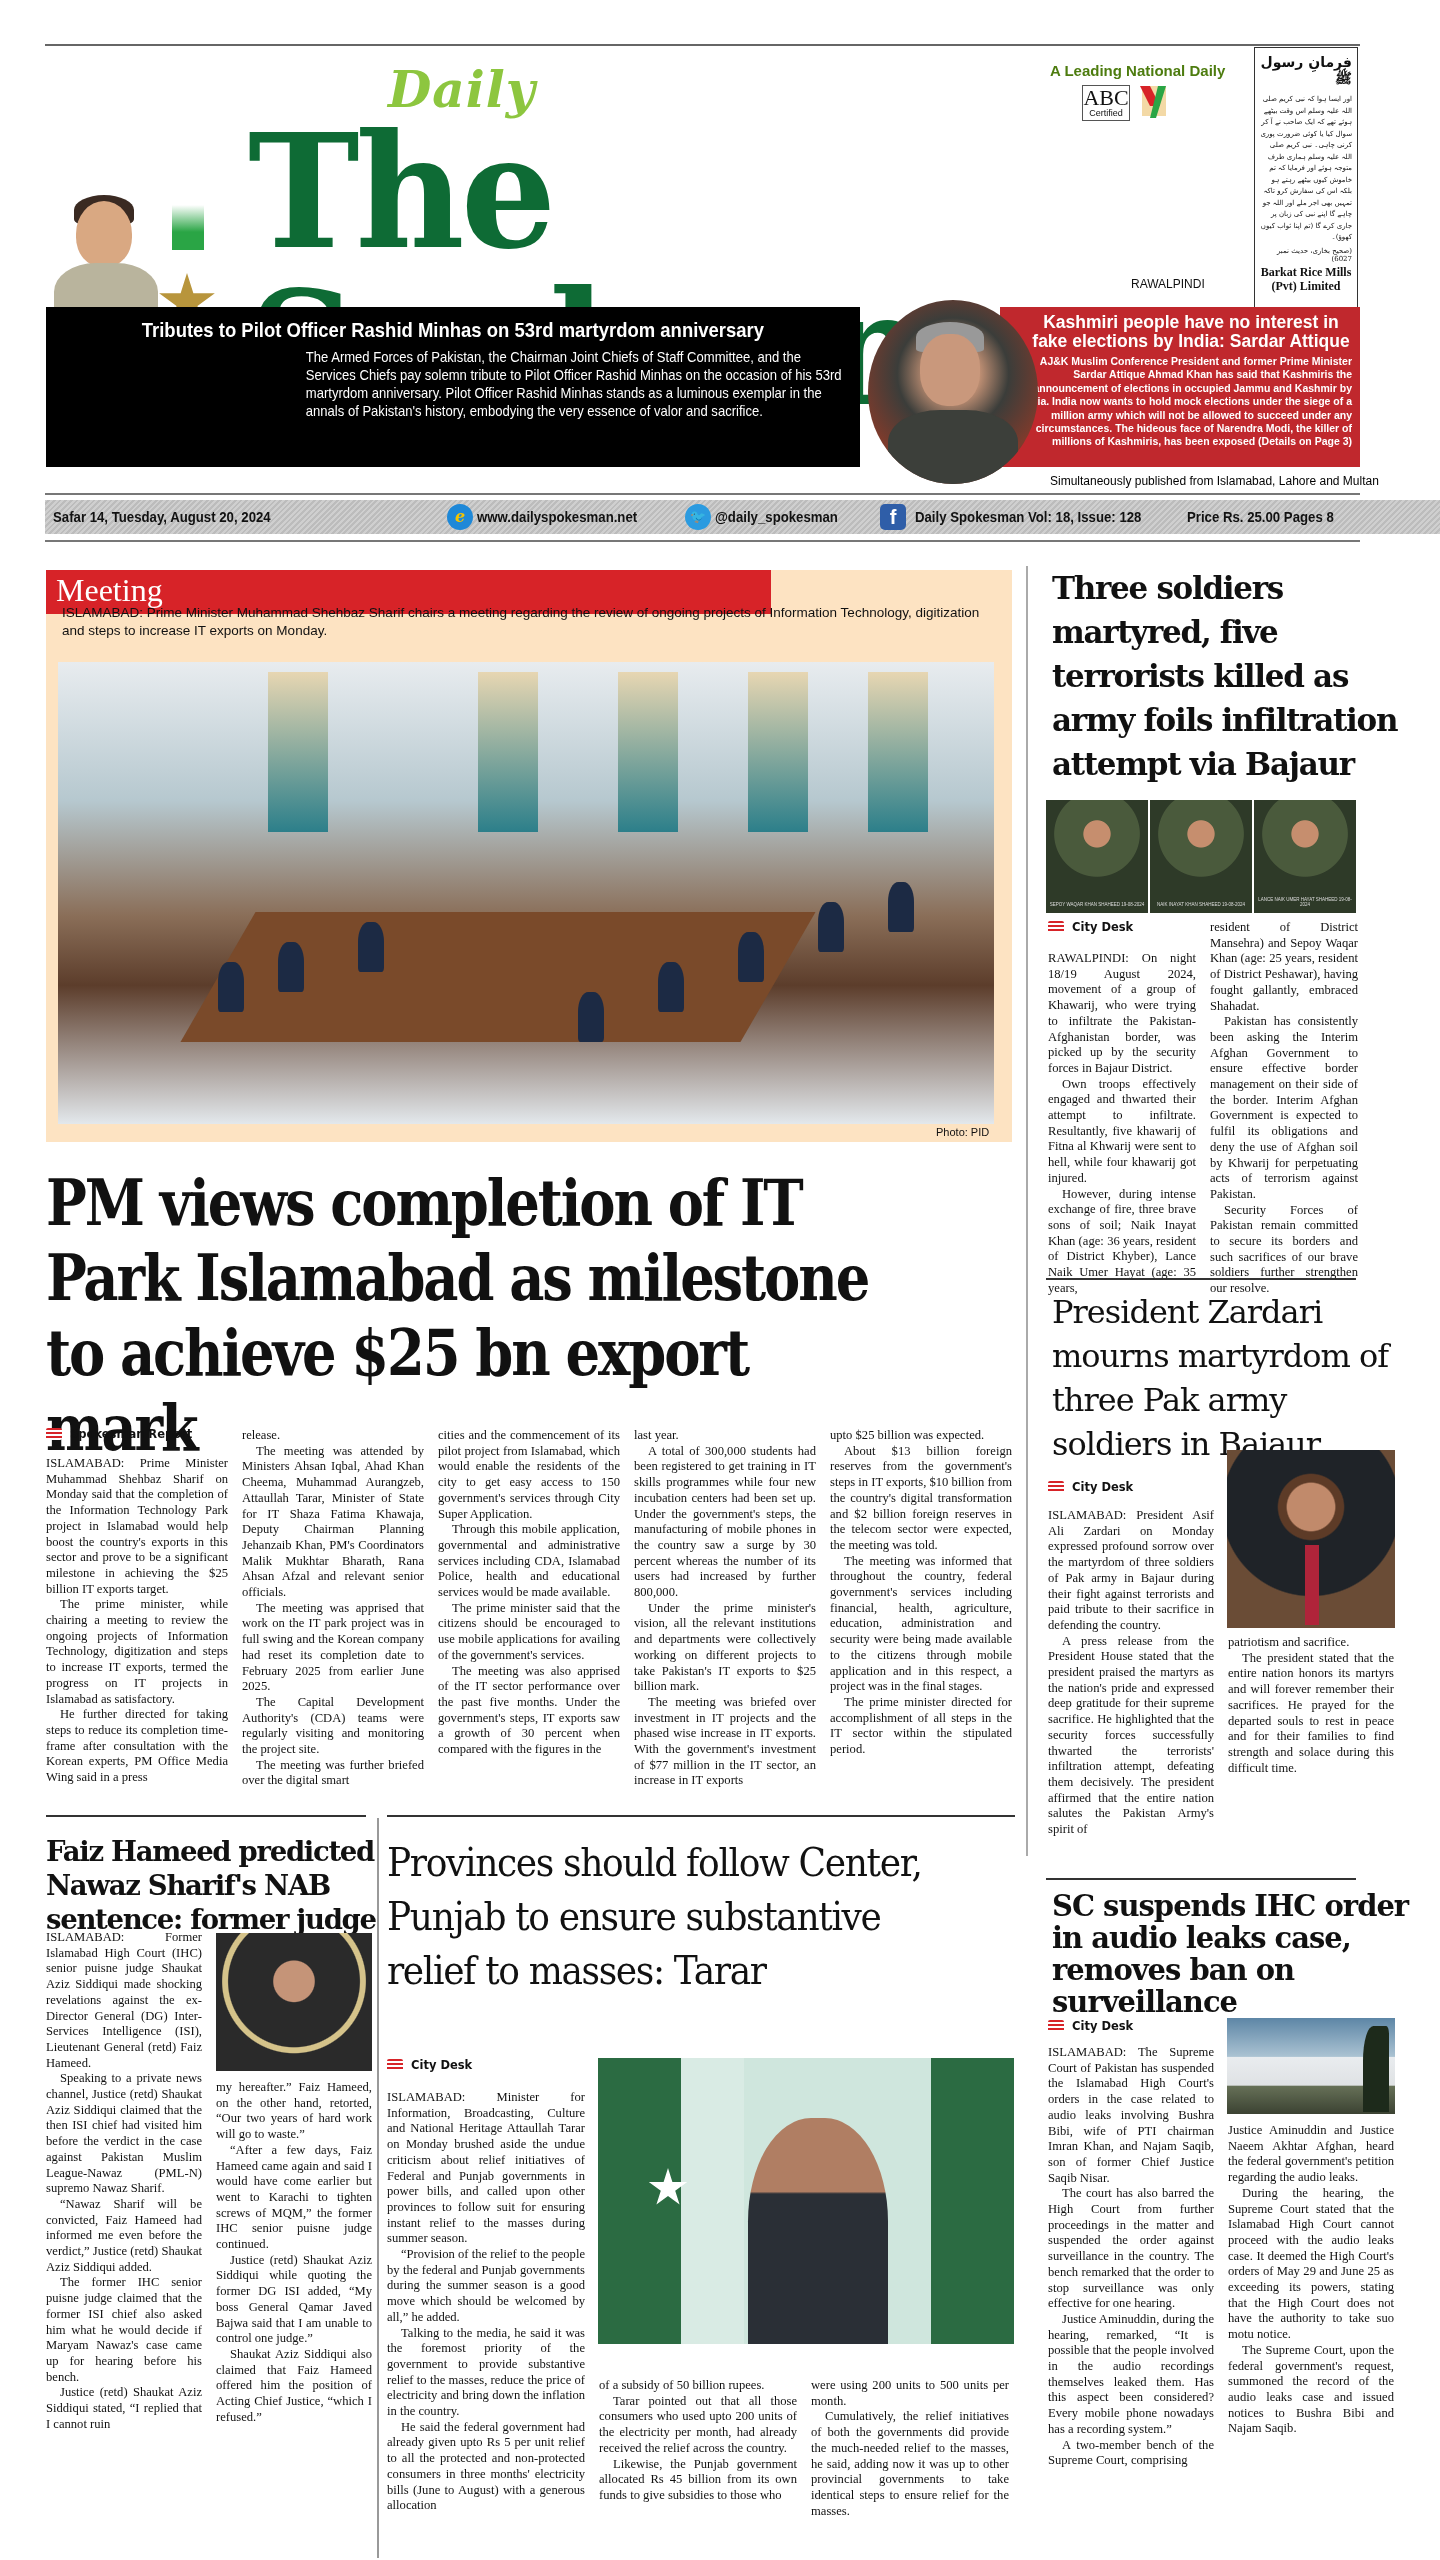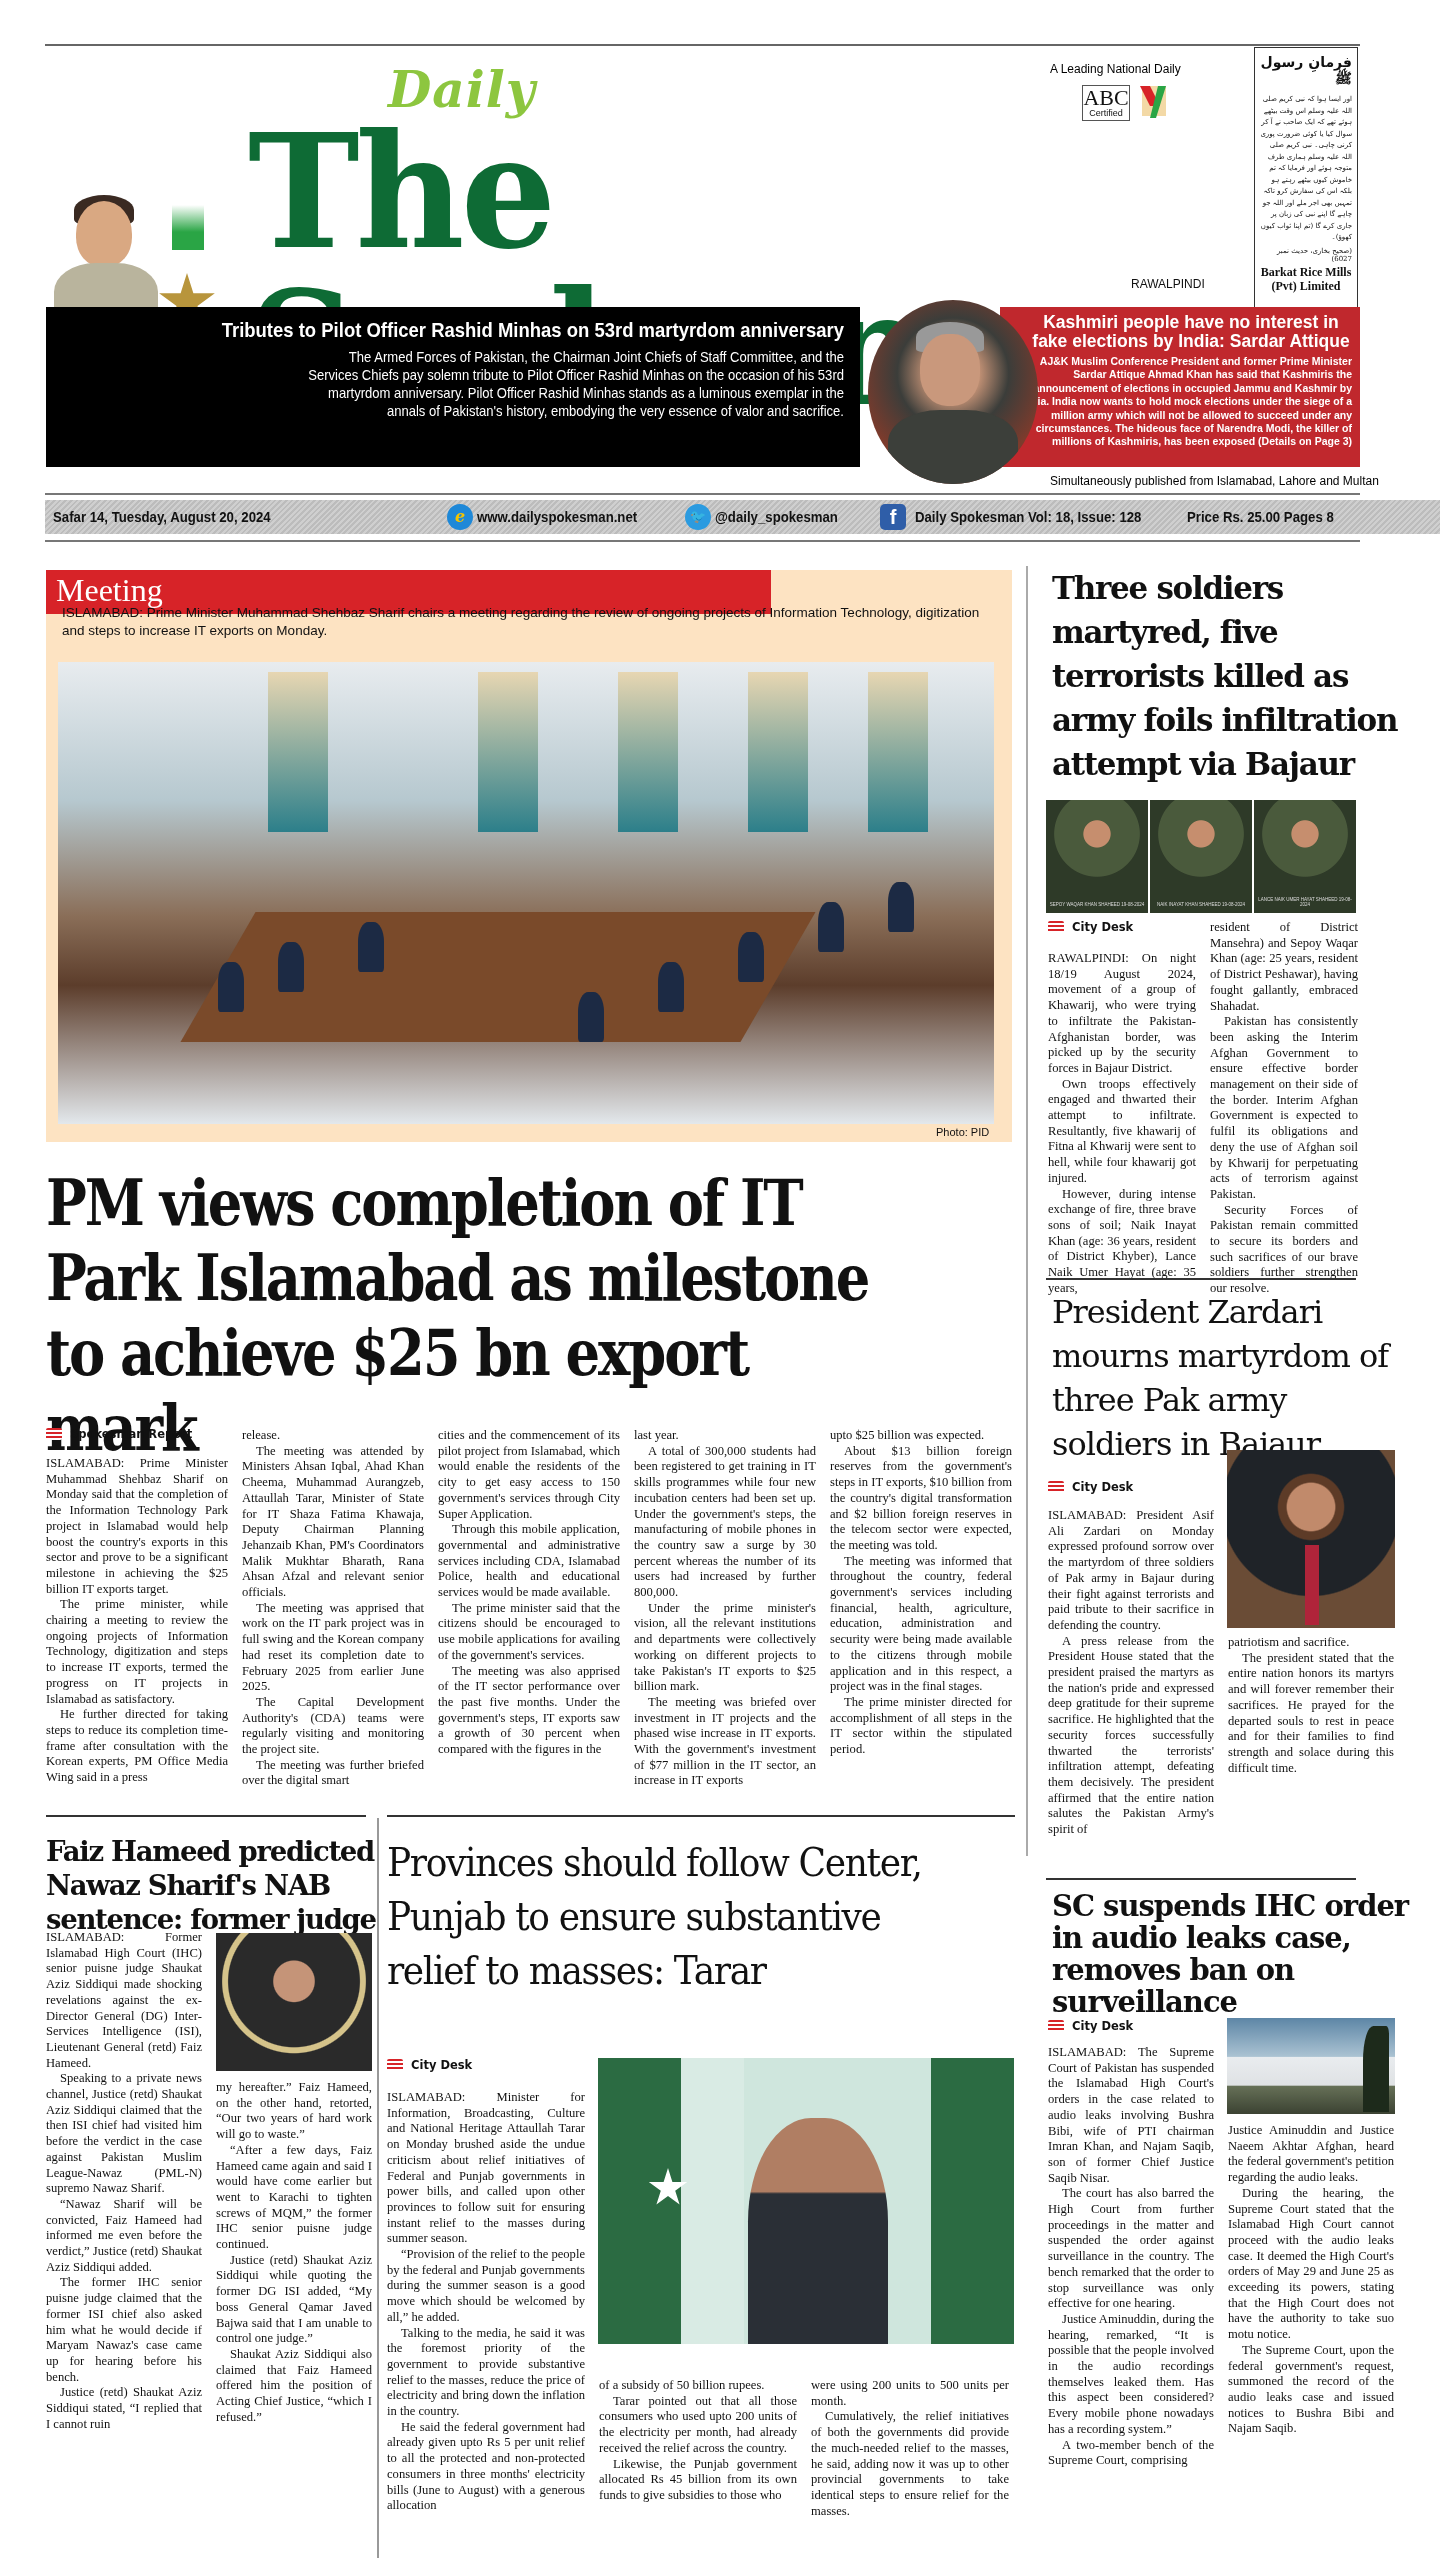--- a/index.html
+++ b/index.html
@@ -2,35 +2,35 @@
 <html><head>
 <meta charset="utf-8">
 <style>
 *{box-sizing:border-box;margin:0;padding:0}
 body{width:1440px;height:2560px;background:#fff;font-family:"DejaVu Serif",serif;color:#111;position:relative;overflow:hidden}
 .abs{position:absolute}
 .topline{left:45px;top:44px;width:1315px;height:2px;background:#666}
 
 .mast-daily{left:388px;top:60px;font-family:"DejaVu Serif",serif;font-style:italic;font-weight:bold;font-size:50px;color:#8dc63f;letter-spacing:1px}
 .mast-title{left:248px;top:120px;font-family:"DejaVu Serif",serif;font-weight:bold;font-size:150px;color:#0e6b35;letter-spacing:-4px;line-height:1;transform:scaleY(1.05)}
-.tagline{left:1050px;top:62px;font-family:"Liberation Sans",sans-serif;font-weight:normal;font-size:12px;color:#000000}
+.tagline{left:1050px;top:62px;font-family:"Liberation Sans",sans-serif;font-weight:bold;font-size:15px;color:#4d7c0f}
 .abc{left:1082px;top:85px;width:48px;height:36px;border:1px solid #555;text-align:center;font-family:"Liberation Serif",serif;font-size:22px;line-height:20px;padding-top:2px}
 .abc small{display:block;font-family:"Liberation Sans",sans-serif;font-size:9px;line-height:10px}
 .apns{left:1136px;top:84px;width:34px;height:36px}
 .rawal{left:1131px;top:277px;font-family:"Liberation Sans",sans-serif;font-size:12px;color:#111}
 .farman{left:1254px;top:47px;width:104px;height:262px;border:1.5px solid #333;padding:6px 5px;text-align:right;direction:rtl}
 .farman .ft{font-family:"DejaVu Sans",sans-serif;font-weight:bold;font-size:14px}
 .farman .fb{font-family:"DejaVu Sans",sans-serif;font-size:7px;line-height:11.5px;margin-top:4px}
 .farman .fref{font-size:7px;margin-top:3px}
 .farman .fsp{direction:ltr;text-align:center;font-family:"Liberation Serif",serif;font-weight:bold;font-size:12px;line-height:14px;margin-top:2px}
 
 .minhas{left:46px;top:195px;width:182px;height:170px}
 .minhas .cap{position:absolute;left:0;top:140px;width:165px;text-align:center;font-family:"Liberation Sans",sans-serif;font-size:6px;line-height:7px}
 .minhas .cap b{font-size:6.5px}
-.blackbox{left:46px;top:307px;width:814px;height:160px;background:#000;color:#fff;text-align:right;padding:10px 16px 0 0}
+.blackbox{left:46px;top:307px;width:814px;height:160px;background:#000;color:#fff;padding:10px 16px 0 0}
 .blackbox .h{font-family:"Liberation Sans",sans-serif;font-weight:bold;font-size:21px;line-height:25px;transform:scaleX(.88);transform-origin:right}
 .blackbox .p{font-family:"Liberation Sans",sans-serif;font-size:14.5px;line-height:18px;margin-top:6px;padding-left:200px;transform:scaleX(.9);transform-origin:right}
 .minhas-photo{left:0;top:0;width:120px;height:140px}
 .minhas-photo .face{position:absolute;left:30px;top:6px;width:56px;height:66px;border-radius:50% 50% 45% 45%;background:#d9a882}
 .minhas-photo .hair{position:absolute;left:28px;top:0;width:60px;height:30px;border-radius:50% 50% 20% 20%;background:#3a2a22}
 .minhas-photo .body{position:absolute;left:8px;top:68px;width:104px;height:72px;border-radius:40% 40% 0 0;background:#b9b49d}
 .medal-ribbon{position:absolute;left:126px;top:10px;width:32px;height:45px;background:linear-gradient(#fff,#2aa545 60%,#2aa545)}
 .medal-star{position:absolute;left:112px;top:78px;width:58px;height:58px;background:#b8953c;clip-path:polygon(50% 0,61% 35%,98% 35%,68% 57%,79% 91%,50% 70%,21% 91%,32% 57%,2% 35%,39% 35%)}
 
 .att-circle{left:868px;top:300px;width:170px;height:184px;border-radius:50%;background:radial-gradient(circle at 50% 40%,#d4a98a 0,#c79477 18%,#3b3d3a 40%,#7d3b2c 70%,#4a2a1e 100%);overflow:hidden}

